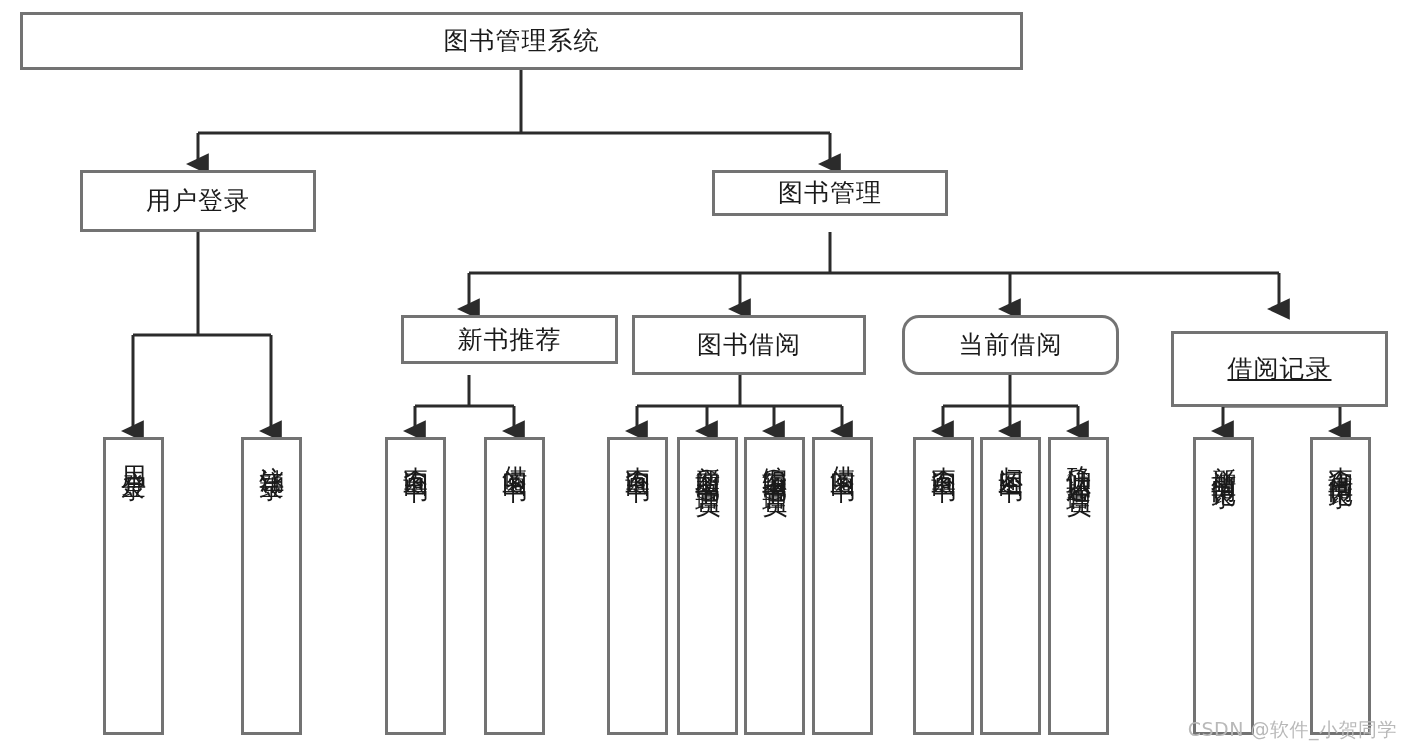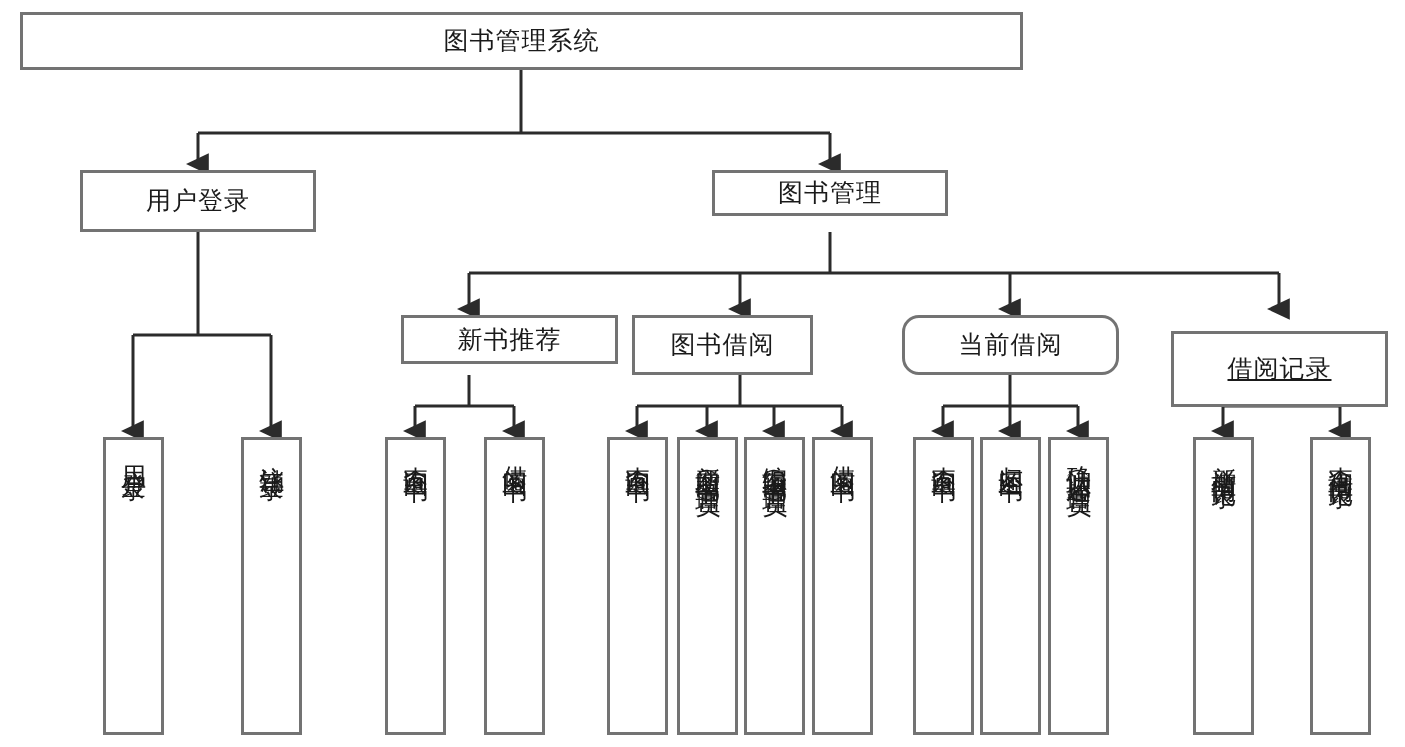--- a/index.html
+++ b/index.html
@@ -132,21 +132,21 @@
   <div class="node horiz" style="left:80px; top:170px; width:236px; height:62px;">
     <span class="label">用户登录</span>
   </div>
   <div class="node horiz" style="left:712px; top:170px; width:236px; height:46px;">
     <span class="label">图书管理</span>
   </div>
 
   <div class="node horiz" style="left:361px; top:315px; width:217px; height:49px;margin-left:40px;">
     <span class="label">新书推荐</span>
   </div>
-  <div class="node horiz" style="left:632px; top:315px; width:181px; height:60px;">
+  <div class="node horiz" style="left:632px; top:315px; width:234px; height:60px;">
     <span class="label">图书借阅</span>
   </div>
   <div class="node horiz" style="left:902px; top:315px; width:217px; height:60px;border-radius:17px;">
     <span class="label">当前借阅</span>
   </div>
   <div class="node horiz" style="left:1171px; top:331px; width:217px; height:76px;text-decoration:underline;">
     <span class="label">借阅记录</span>
   </div>
 
   <div class="node vert" style="left:103px; top:437px; width:61px; height:298px;">
@@ -186,14 +186,15 @@
     <span class="label">确认归还（管理员）</span>
   </div>
 
   <div class="node vert" style="left:1193px; top:437px; width:61px; height:298px;">
     <span class="label">新增借阅记录</span>
   </div>
   <div class="node vert" style="left:1310px; top:437px; width:61px; height:298px;">
     <span class="label">查询借阅记录</span>
   </div>
 
+  <div class="watermark">CSDN @软件_小贺同学</div>
 
 </div>
 
 </body></html>

